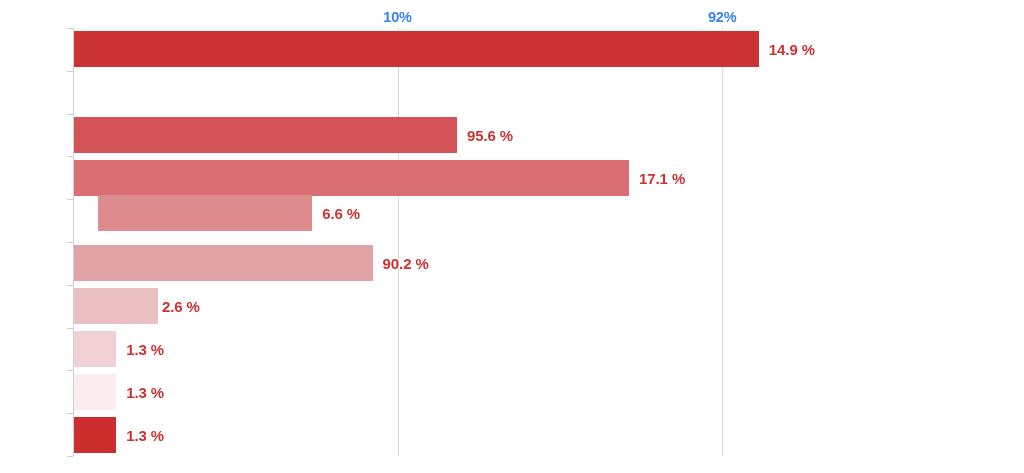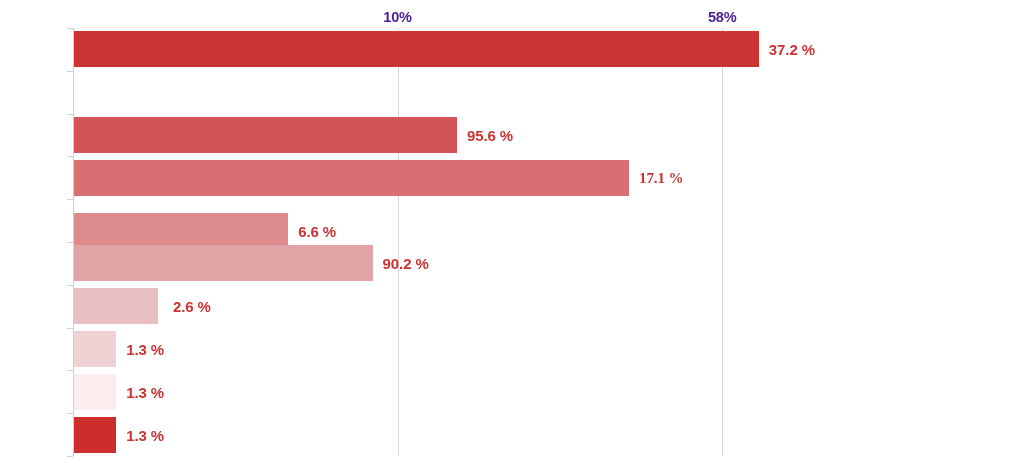--- a/index.html
+++ b/index.html
@@ -57,21 +57,21 @@
     background: #d0d0d0;
   }
 
   
   .x-tick-label {
     position: absolute;
     top: 9px;
     transform: translateX(-50%);
     font-size: 14.5px;
     font-weight: bold;
-    color: #4c1d95;
+    color: #3b82f6;
     letter-spacing: -0.2px;
     white-space: nowrap;
     text-align: right;
   }
 
   
   .row {
     position: absolute;
     left: 0;
     right: 0;
@@ -101,59 +101,59 @@
 
 <div id="chart-root">
 
   <div class="axis-line-y"></div>
 
   <div class="plot-area" id="plot-area">
       <div class="gridline" style="left: 324.573px;"></div>
       <div class="gridline" style="left: 649.147px;"></div>
       <div class="row" style="top: 3.4px; height: 36px;">
         <div class="bar" style="width: 684.85px; background: rgb(204, 51, 51);"></div>
-        <div class="value-label" style="left: 695.85px; color: rgb(204, 51, 51);">37.2 %</div>
+        <div class="value-label" style="left: 695.85px; color: rgb(204, 51, 51);">14.9 %</div>
       </div>
       <div class="row" style="top: 89px; height: 36px;">
         <div class="bar" style="width: 382.997px; background: rgb(210, 84, 86);"></div>
         <div class="value-label" style="left: 393.997px; color: rgb(204, 51, 51);">95.6 %</div>
       </div>
-      <div class="row" style="top: 131.8px; height: 36px; font-family: Liberation Serif, serif;">
+      <div class="row" style="top: 131.8px; height: 36px;">
         <div class="bar" style="width: 555.02px; background: rgb(217, 111, 114);"></div>
         <div class="value-label" style="left: 566.02px; color: rgb(204, 51, 51);">17.1 %</div>
       </div>
-      <div class="row" style="top: 185px; height: 36px;">
+      <div class="row" style="top: 167px; height: 36px; margin-left: 24px;">
         <div class="bar" style="width: 214.218px; background: rgb(221, 139, 141);"></div>
         <div class="value-label" style="left: 225.218px; color: rgb(204, 51, 51);">6.6 %</div>
       </div>
       <div class="row" style="top: 217.4px; height: 36px;">
         <div class="bar" style="width: 298.608px; background: rgb(226, 163, 166);"></div>
         <div class="value-label" style="left: 309.608px; color: rgb(204, 51, 51);">90.2 %</div>
       </div>
       <div class="row" style="top: 260.2px; height: 36px;">
         <div class="bar" style="width: 84.3891px; background: rgb(234, 191, 193);"></div>
-        <div class="value-label" style="left: 100px; color: rgb(204, 51, 51);">2.6 %</div>
+        <div class="value-label" style="left: 89px; color: rgb(204, 51, 51);">2.6 %</div>
       </div>
       <div class="row" style="top: 303px; height: 36px;">
         <div class="bar" style="width: 42.1945px; background: rgb(240, 210, 212);"></div>
         <div class="value-label" style="left: 53.1945px; color: rgb(204, 51, 51);">1.3 %</div>
       </div>
       <div class="row" style="top: 345.8px; height: 36px;">
         <div class="bar" style="width: 42.1945px; background: rgb(251, 236, 237);"></div>
         <div class="value-label" style="left: 53.1945px; color: rgb(204, 51, 51);">1.3 %</div>
       </div>
       <div class="row" style="top: 388.6px; height: 36px;">
         <div class="bar" style="width: 42.1945px; background: rgb(204, 46, 46);"></div>
         <div class="value-label" style="left: 53.1945px; color: rgb(204, 51, 51);">1.3 %</div>
       </div>
     </div>
 
   <div id="x-axis-labels">
       <div class="x-tick-label" style="left: 397.573px;">10%</div>
-      <div class="x-tick-label" style="left: 722.147px;">58%</div>
+      <div class="x-tick-label" style="left: 722.147px;">92%</div>
     </div>
 
   <div id="y-axis-ticks">
       <div class="tick-mark" style="top: 28px;"></div>
       <div class="tick-mark" style="top: 70.8px;"></div>
       <div class="tick-mark" style="top: 113.6px;"></div>
       <div class="tick-mark" style="top: 156.4px;"></div>
       <div class="tick-mark" style="top: 199.2px;"></div>
       <div class="tick-mark" style="top: 242px;"></div>
       <div class="tick-mark" style="top: 284.8px;"></div>

